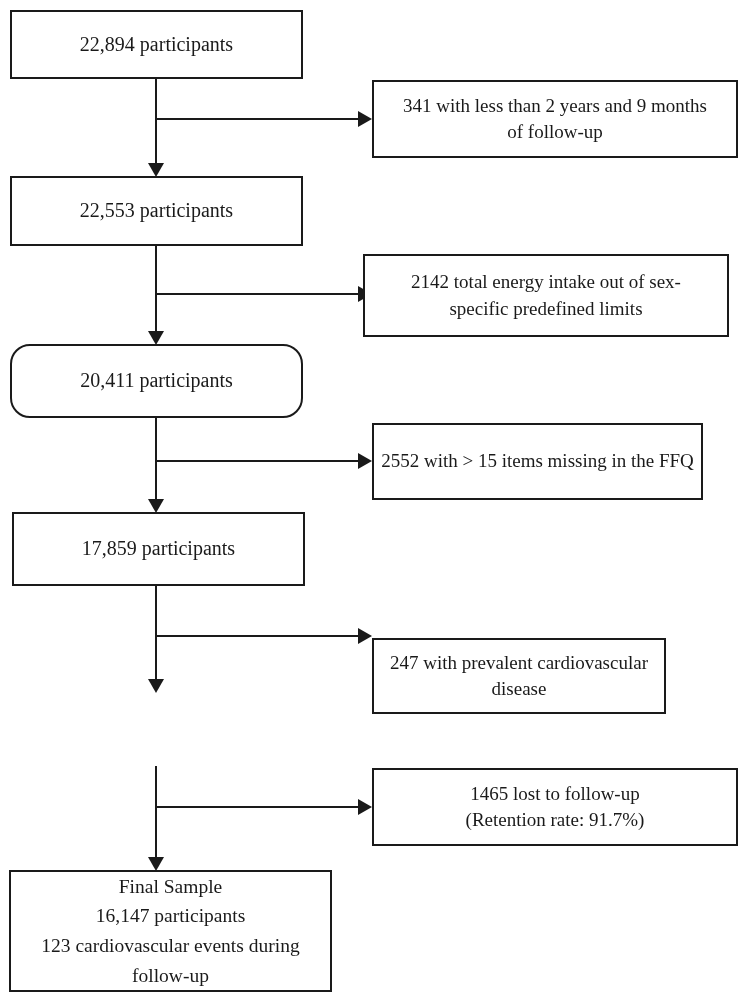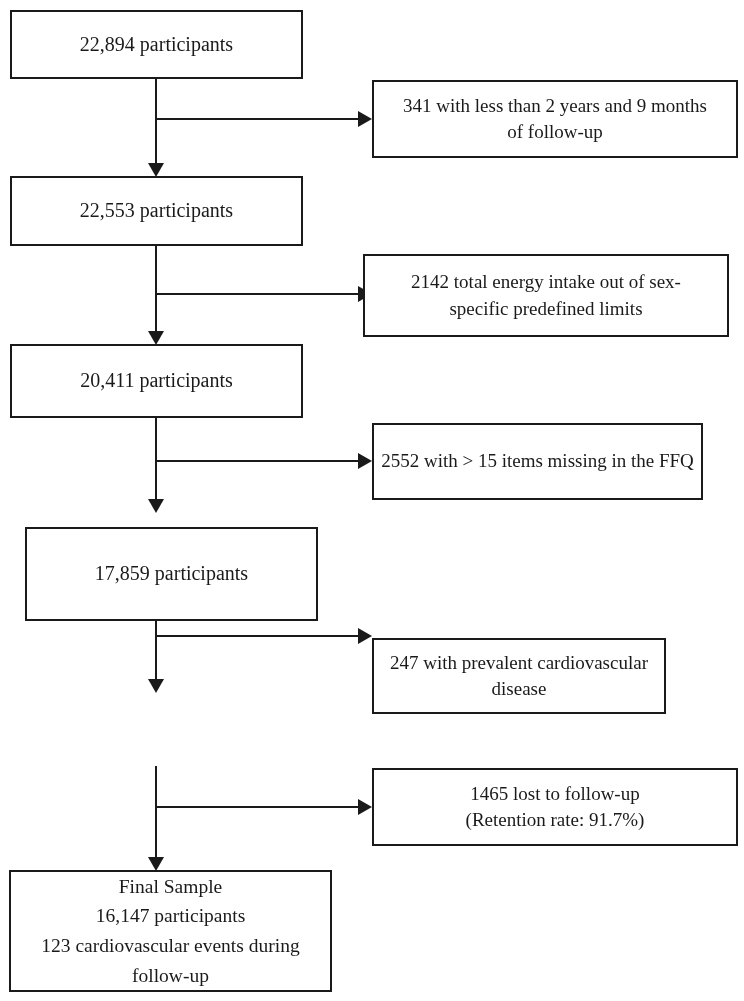--- a/index.html
+++ b/index.html
@@ -41,22 +41,22 @@
     line-height: 1.38;
     padding: 2px 6px;
   }
   .main-box { font-size: 20px; }
   .excl-box { font-size: 19px; }
   .final-box { font-size: 19.5px; line-height: 1.52; }
 
   
   .b-step0 { left: 10px;  top: 10px;  width: 293px; height: 69px; }
   .b-step1 { left: 10px;  top: 176px; width: 293px; height: 70px; }
-  .b-step2 { left: 10px;  top: 344px; width: 293px; height: 74px; }
-  .b-step3 { left: 25px;  top: 512px; width: 293px; height: 94px; margin-top: 15px; }
+  .b-step2 { left: 10px;  top: 344px; width: 293px; height: 74px; border-radius: 20px; }
+  .b-step3 { left: 12px;  top: 512px; width: 293px; height: 74px; }
   .b-step4 { left: 10px;  top: 692px; width: 293px; height: 74px; }
   .b-final { left: 9px;   top: 870px; width: 323px; height: 122px; }
 
   
   .b-excl0 { left: 372px; top: 80px;  width: 366px; height: 78px; }
   .b-excl1 { left: 363px; top: 254px; width: 366px; height: 83px; }
   .b-excl2 { left: 372px; top: 423px; width: 331px; height: 77px; }
   .b-excl3 { left: 372px; top: 598px; width: 294px; height: 76px; margin-top: 40px; }
   .b-excl4 { left: 372px; top: 768px; width: 366px; height: 78px; }
 </style>

